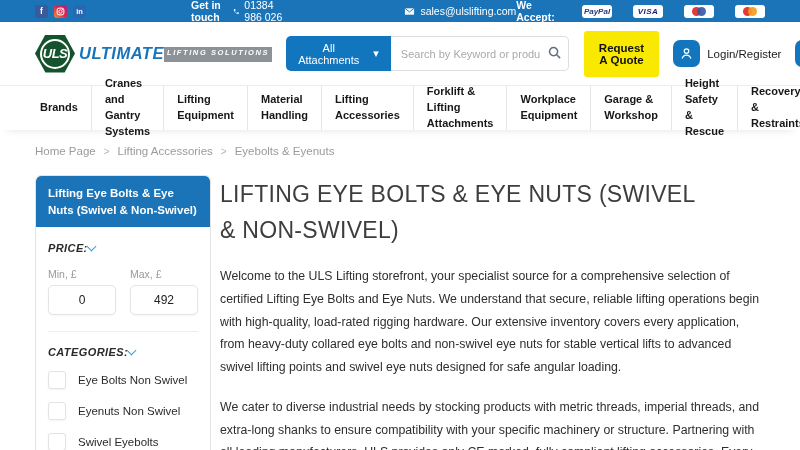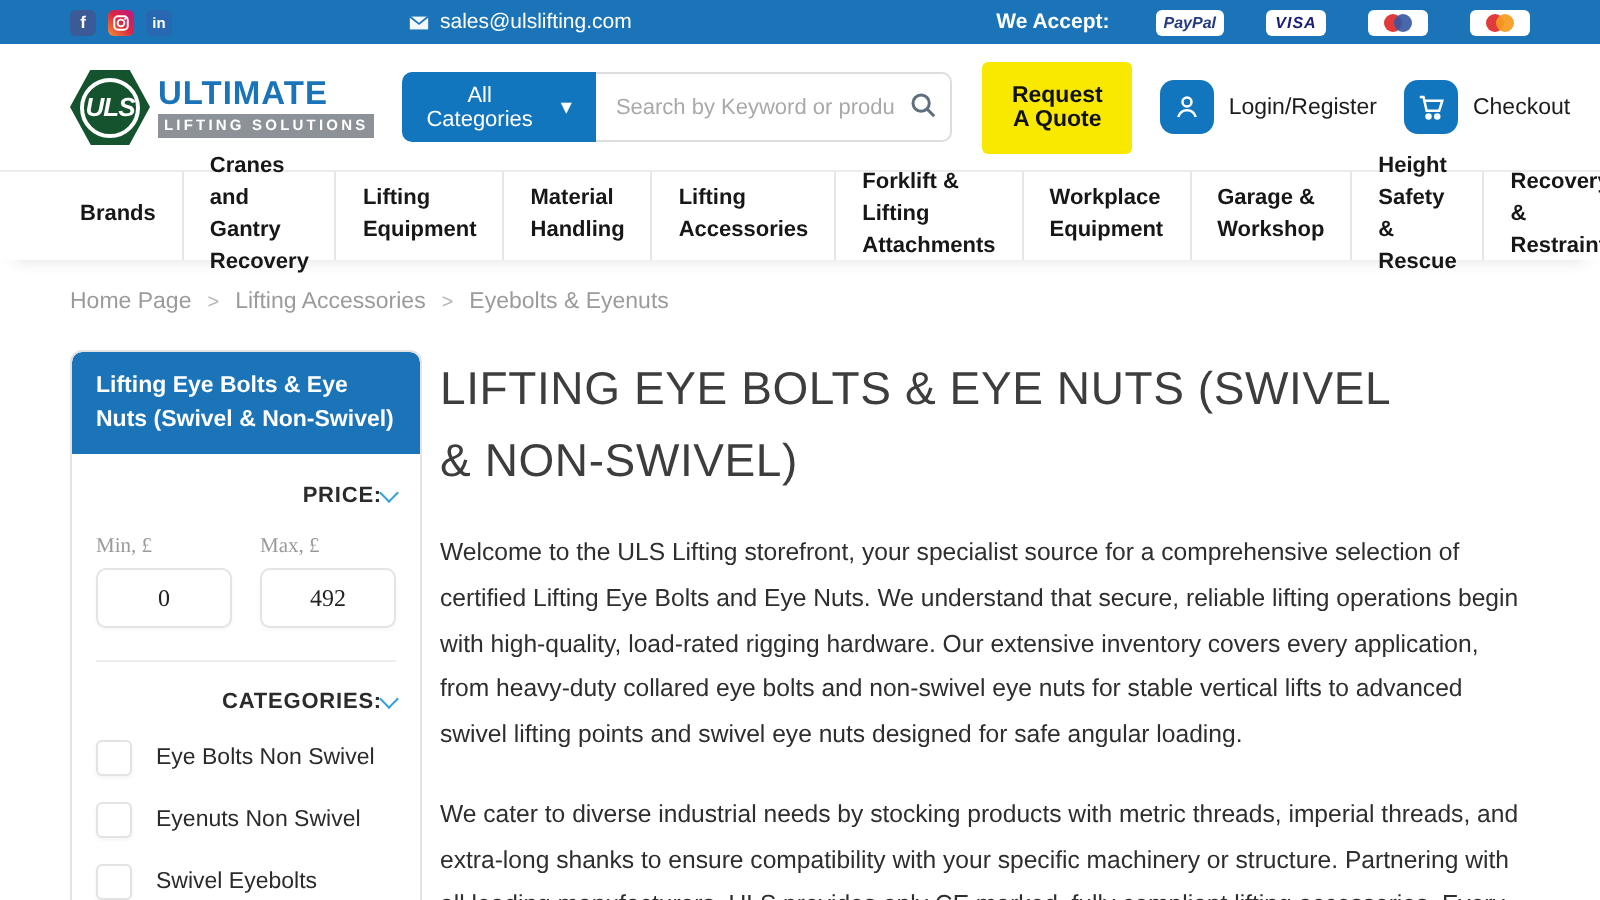--- a/index.html
+++ b/index.html
@@ -34,21 +34,21 @@
 
   
   .header { height:63px; display:flex; align-items:center; padding:0 35px; background:#fff; }
   .logo { display:flex; align-items:center; gap:4px; cursor:pointer; flex:0 0 auto; }
   .hex { width:40px; height:38px; background:#14532d;
     clip-path:polygon(26% 0%, 74% 0%, 100% 50%, 74% 100%, 26% 100%, 0% 50%);
     display:flex; align-items:center; justify-content:center; }
   .hex-ring { width:30px; height:30px; border:2px solid #fff; border-radius:50%;
     display:flex; align-items:center; justify-content:center; }
   .hex-ring span { color:#fff; font-weight:bold; font-style:italic; font-size:13px; letter-spacing:-.5px; }
-  .logo-text { display:flex; flex-direction:column; line-height:1; }
+  .logo-text { display:flex; flex-direction:row; line-height:1;font-style:italic; }
   .logo-line1 { color:#1b74b8; font-weight:bold; font-size:16.5px; letter-spacing:.5px; }
   .logo-line2 { background:#8d9298; color:#fff; font-weight:bold; font-size:7.5px;
     letter-spacing:1.6px; padding:2px 3px; margin-top:2px; text-align:center; }
   .search-group { display:flex; margin-left:14px; height:35px; }
   .all-cat { background:#1276be; color:#fff; border:none; border-radius:5px 0 0 5px;
     font-size:11px; padding:0 12px; display:flex; align-items:center; gap:14px; cursor:pointer;
     font-family:inherit; }
   .search-box { position:relative; }
   .search-input { width:178px; height:35px; border:1px solid #ddd; border-left:none;
     border-radius:0 5px 5px 0; padding:0 28px 0 10px; font-size:11px; color:#444;
@@ -87,25 +87,25 @@
   .crumb-sep { color:#b5b5b5; font-size:10px; }
 
   
   .content { display:flex; padding:8px 35px 0; gap:9px; align-items:flex-start; }
 
   .sidebar { width:176px; flex:0 0 176px; border:1px solid #e3e3e3; border-radius:6px;
     background:#fff; height:400px; overflow:hidden; }
   .sidebar-header { background:#1b74b8; color:#fff; font-weight:bold; font-size:11.5px;
     line-height:1.45; padding:9px 12px; border-radius:5px 5px 0 0; }
   .sidebar-body { padding:15px 12px; }
-  .filter-head { display:flex; justify-content:flex-end; align-items:center; cursor:pointer; }
+  .filter-head { display:flex; justify-content:flex-start; align-items:center; cursor:pointer;font-style:italic; }
   .filter-title { font-size:11px; font-weight:bold; color:#2b2b2b; letter-spacing:.4px; }
   .chev { width:7px; height:7px; border-right:1.8px solid #35a0d9; border-bottom:1.8px solid #35a0d9;
     transform:rotate(45deg); margin-top:-4px; }
-  .minmax-labels, .minmax-inputs { display:flex; gap:14px;font-family:Liberation Serif, serif; }
+  .minmax-labels, .minmax-inputs { display:flex; gap:14px; }
   .minmax-labels { margin-top:14px; }
   .minmax-labels span { flex:1; font-size:10.5px; color:#9a9a9a; }
   .minmax-inputs { margin-top:5px; }
   .price-input { flex:1; width:68px; height:30px; border:1px solid #e4e4e4; border-radius:5px;
     text-align:center; font-size:12px; color:#222; font-family:inherit; outline:none;
     box-shadow:0 1px 2px rgba(0,0,0,.04); }
   .sidebar-divider { border-top:1px solid #ededed; margin:16px 0 14px; }
   .cat-row { display:flex; align-items:center; gap:12px; margin-top:13px; cursor:pointer; }
   .checkbox { width:18px; height:18px; background:#fff; border:1px solid #e3e3e3;
     border-radius:3px; box-shadow:0 1px 2px rgba(0,0,0,.05); flex:0 0 18px; }
@@ -123,20 +123,27 @@
   <div class="social">
     <span class="social-icon fb">f</span>
     <span class="social-icon ig">
       <svg width="9" height="9" viewBox="0 0 24 24" fill="none" stroke="#fff" stroke-width="2.6">
         <rect x="3" y="3" width="18" height="18" rx="5"></rect>
           <circle cx="12" cy="12" r="4.5"></circle>
           <circle cx="17.6" cy="6.4" r="1.4" fill="#fff" stroke="none"></circle>
         </svg>
     </span>
     <span class="social-icon li">in</span>
+  </div>
+  <div class="git">
+    <b>Get in touch</b>
+    <svg width="11" height="11" viewBox="0 0 24 24" fill="#fff">
+        <path d="M6.6 10.8c1.5 2.9 3.7 5.1 6.6 6.6l2.2-2.2c.3-.3.7-.4 1-.2 1.1.4 2.3.6 3.6.6.6 0 1 .4 1 1V20c0 .6-.4 1-1 1C10.6 21 3 13.4 3 4c0-.6.4-1 1-1h3.5c.6 0 1 .4 1 1 0 1.2.2 2.4.6 3.6.1.3 0 .7-.2 1l-2.3 2.2z"></path>
+      </svg>
+    <span>01384 986 026</span>
   </div>
   <div class="email-group">
     <svg width="11" height="11" viewBox="0 0 24 24" fill="#fff">
         <path d="M2 5h20v14H2z" opacity=".95"></path>
         <path d="M2 5l10 8L22 5" stroke="#1b74b8" stroke-width="2" fill="none"></path>
       </svg>
     <span>sales@ulslifting.com</span>
   </div>
   <div class="accept">
     <b>We Accept:</b>
@@ -161,21 +168,21 @@
         </div>
     </div>
     <div class="logo-text">
       <span class="logo-line1">ULTIMATE</span>
       <span class="logo-line2">LIFTING SOLUTIONS</span>
     </div>
   </div>
 
   <div class="search-group">
     <button class="all-cat">
-      <span>All Categories</span>
+      <span>All Attachments</span>
       <span>▾</span>
     </button>
     <div class="search-box">
       <input class="search-input" placeholder="Search by Keyword or product code" style="">
       <button class="search-btn">
         <svg width="15" height="15" viewBox="0 0 24 24" fill="none" stroke="#5f6f7e" stroke-width="2.4">
             <circle cx="10.5" cy="10.5" r="6.5"></circle>
             <path d="M15.5 15.5L21 21"></path>
           </svg>
       </button>
@@ -201,21 +208,21 @@
           <circle cx="10" cy="19.5" r="1.6" fill="#fff"></circle>
           <circle cx="17" cy="19.5" r="1.6" fill="#fff"></circle>
         </svg>
     </span>
     <span class="lbl">Checkout</span>
   </div>
 </div>
 
 <div class="nav">
   <div class="nav-item">Brands</div>
-  <div class="nav-item">Cranes and Gantry Recovery</div>
+  <div class="nav-item">Cranes and Gantry Systems</div>
   <div class="nav-item">Lifting Equipment</div>
   <div class="nav-item">Material Handling</div>
   <div class="nav-item">Lifting Accessories</div>
   <div class="nav-item">Forklift &amp; Lifting Attachments</div>
   <div class="nav-item">Workplace Equipment</div>
   <div class="nav-item">Garage &amp; Workshop</div>
   <div class="nav-item">Height Safety &amp; Rescue</div>
   <div class="nav-item">Recovery &amp; Restraints</div>
 </div>
 

